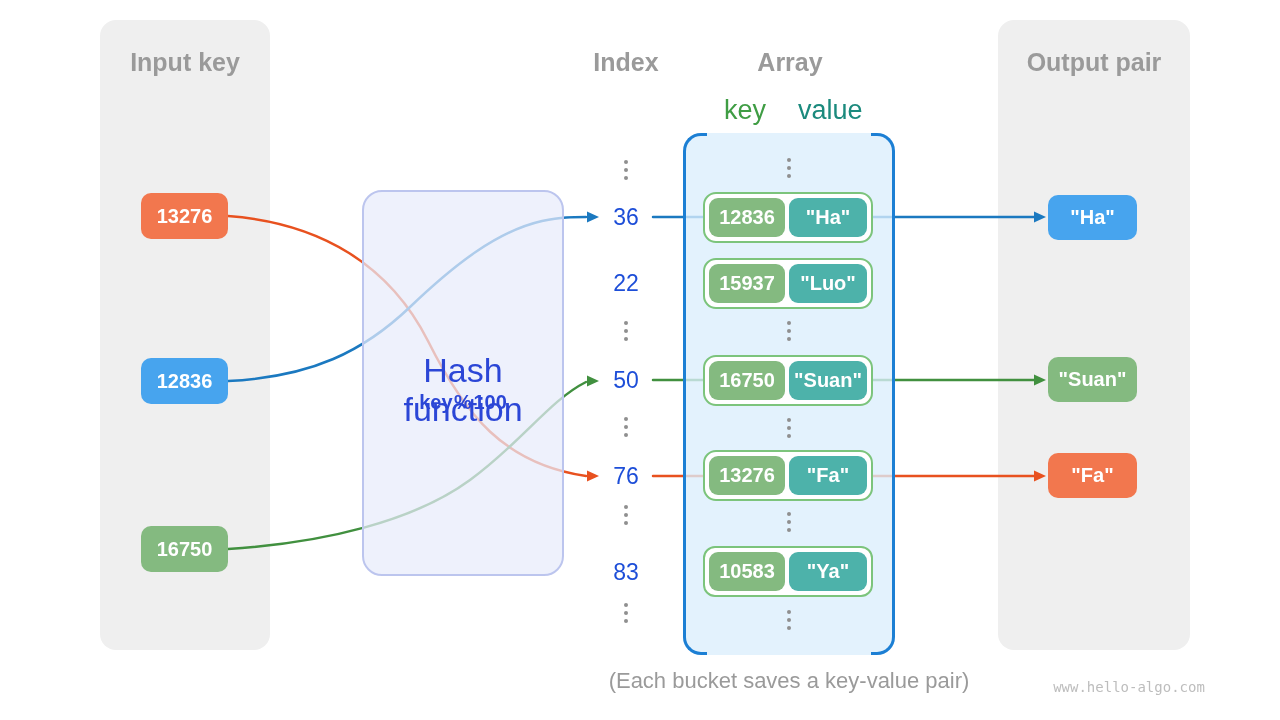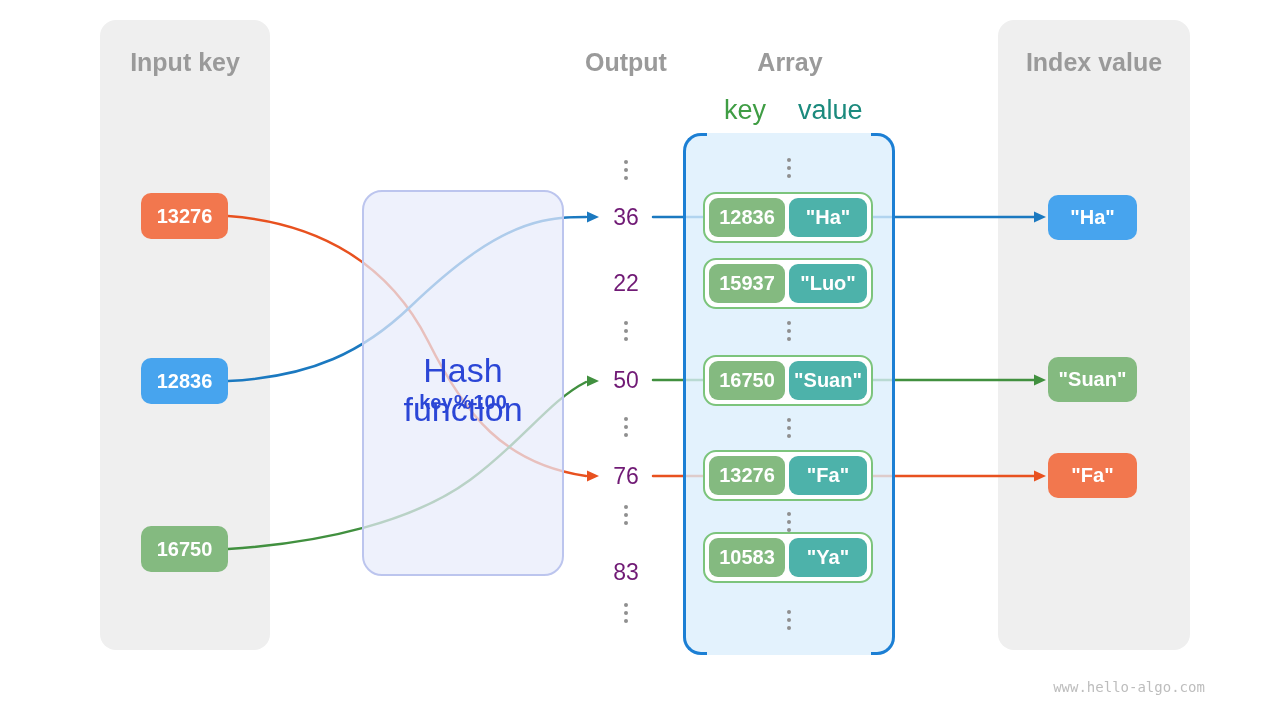--- a/index.html
+++ b/index.html
@@ -28,21 +28,21 @@
   }
   .hash-title{left:362px;top:343px;width:202px;text-align:center;font-size:34px;color:#2b46d6;z-index:3;margin-top:8px;}
   .hash-formula{left:362px;top:391px;width:202px;text-align:center;font-size:20px;font-weight:bold;color:#2b46d6;word-spacing:-4px;z-index:3;}
   
   .col-title{font-size:25px;font-weight:bold;color:#9a9a9a;text-align:center;z-index:3;}
   .kv-header{font-size:27px;text-align:center;z-index:3;}
   .kh{color:#3f9d44;}
   .vh{color:#1b8a7d;}
   
   .idx{
-    left:596px;width:60px;text-align:center;font-size:23px;line-height:27px;color:#701a75;z-index:3;
+    left:596px;width:60px;text-align:center;font-size:23px;line-height:27px;color:#1d4ed8;z-index:3;
   }
   
   .dots{display:flex;flex-direction:column;gap:4px;align-items:center;z-index:3;}
   .dots i{width:4px;height:4px;border-radius:50%;background:#8f8f8f;}
   
   .array-box{
     left:683px;top:133px;width:212px;height:522px;border-radius:18px;
     background:rgba(219,238,252,0.78);z-index:2;
   }
   .bracket{position:absolute;top:0;bottom:0;width:24px;border:3px solid #1c7fd4;box-sizing:border-box;}
@@ -87,22 +87,22 @@
       <polygon points="599,217 587,211.5 587,222.5" fill="#1b79c0"></polygon>
       <polygon points="599,381 587,375.5 587,386.5" fill="#41903f"></polygon>
       <polygon points="599,476 587,470.5 587,481.5" fill="#e8511f"></polygon>
       <polygon points="1046,217 1034,211.5 1034,222.5" fill="#1b79c0"></polygon>
       <polygon points="1046,380 1034,374.5 1034,385.5" fill="#41903f"></polygon>
       <polygon points="1046,476 1034,470.5 1034,481.5" fill="#e8511f"></polygon>
     </g>
   </svg>
 
   <div class="abs panel-title" style="left:100px;top:48px;width:170px;">Input key</div>
-  <div class="abs panel-title" style="left:998px;top:48px;width:192px;">Index value</div>
-  <div class="abs col-title" style="left:576px;top:48px;width:100px;">Output</div>
+  <div class="abs panel-title" style="left:998px;top:48px;width:192px;">Output pair</div>
+  <div class="abs col-title" style="left:576px;top:48px;width:100px;">Index</div>
   <div class="abs col-title" style="left:730px;top:48px;width:120px;">Array</div>
   <div class="abs kv-header kh" style="left:715px;top:95px;width:60px;">key</div>
   <div class="abs kv-header vh" style="left:798px;top:95px;width:60px;">value</div>
 
   <div class="abs vbox orange" style="left:141px;top:193px;width:87px;height:46px;">13276</div>
   <div class="abs vbox blue" style="left:141px;top:358px;width:87px;height:46px;">12836</div>
   <div class="abs vbox green" style="left:141px;top:526px;width:87px;height:46px;">16750</div>
 
   <div class="abs hash-box"></div>
   <div class="abs hash-title">Hash function</div>
@@ -180,24 +180,25 @@
     <div class="bk bk-val">"Luo"</div>
   </div>
   <div class="abs bucket" style="top:355px;">
     <div class="bk bk-key">16750</div>
     <div class="bk bk-val">"Suan"</div>
   </div>
   <div class="abs bucket" style="top:450px;">
     <div class="bk bk-key">13276</div>
     <div class="bk bk-val">"Fa"</div>
   </div>
-  <div class="abs bucket" style="top:532px;">
+  <div class="abs bucket" style="top:546px;border-radius:12px;">
     <div class="bk bk-key">10583</div>
     <div class="bk bk-val">"Ya"</div>
   </div>
 
   <div class="abs vbox blue" style="left:1048px;top:195px;width:89px;height:45px;">"Ha"</div>
   <div class="abs vbox green" style="left:1048px;top:357px;width:89px;height:45px;">"Suan"</div>
   <div class="abs vbox orange" style="left:1048px;top:453px;width:89px;height:45px;">"Fa"</div>
 
+  <div class="abs caption">(Each bucket saves a key-value pair)</div>
   <div class="abs watermark">www.hello-algo.com</div>
 
 </div>
 
 </body></html>

